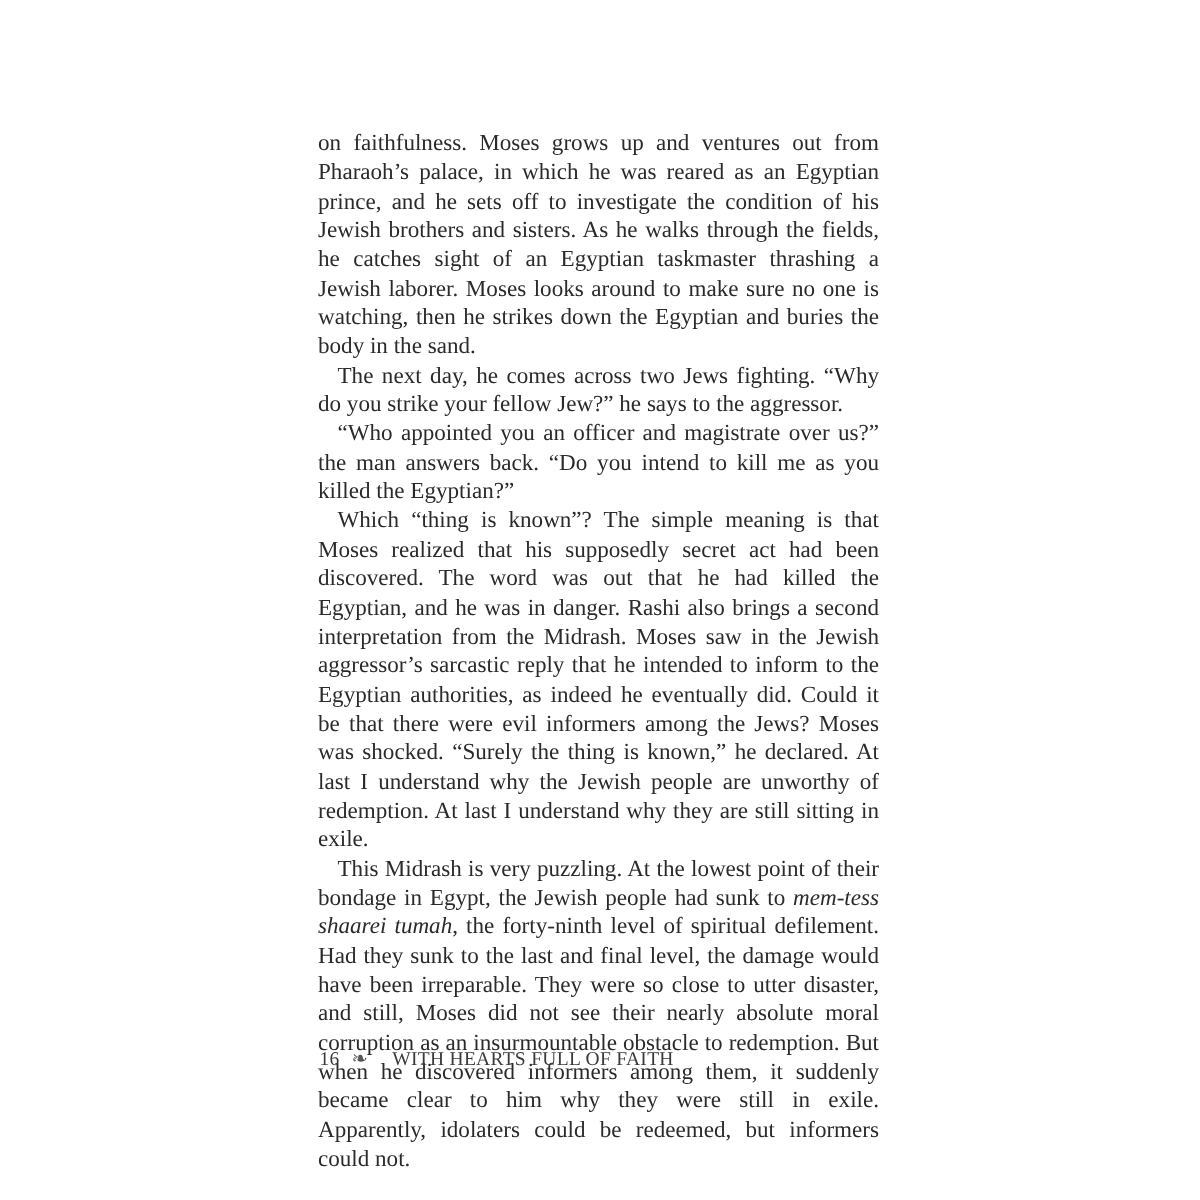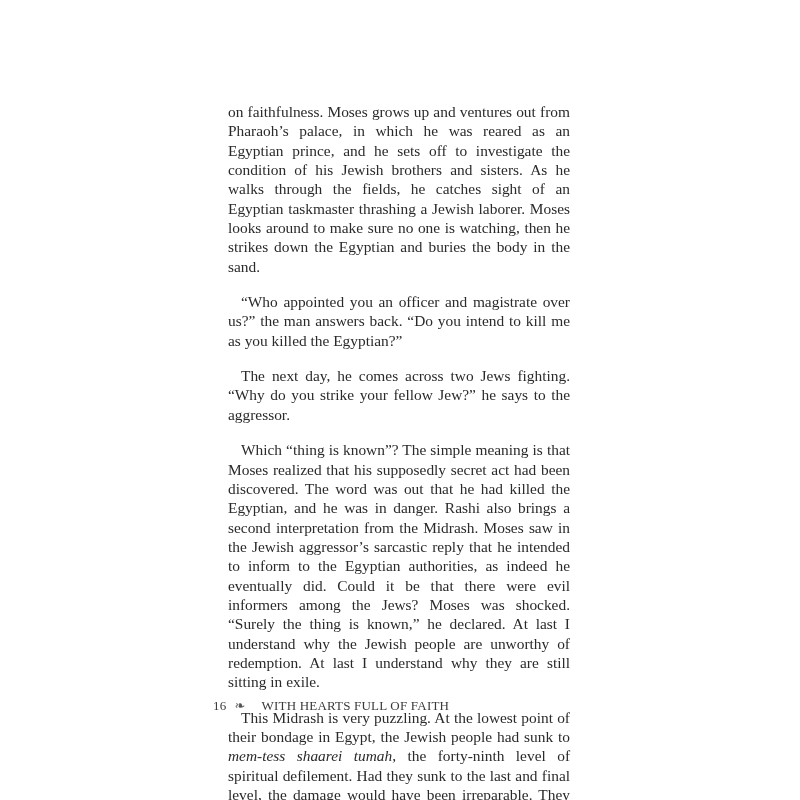--- a/index.html
+++ b/index.html
@@ -16,21 +16,21 @@
       top: 86px;
       width: 374px;
       font-family: "Liberation Serif", "DejaVu Serif", serif;
       font-size: 15.4px;
       line-height: 19.35px;
       color: #2a2a2a;
       text-align: justify;
       hyphens: manual;
     }
     .page p {
-      margin: 16px;
+      margin: 0;
       text-indent: 13px;
     }
     .page p.first {
       text-indent: 0;
     }
     .page i { font-style: italic; }
     .footer {
       position: absolute;
       left: 213px;
       top: 698px;
@@ -47,22 +47,22 @@
       margin-right: 16px;
       color: #555;
     }
     .footer .running { text-transform: uppercase; }
   </style>
 </head>
 <body>
 
 <div class="page">
   <p class="first"><span>on faithfulness. Moses grows up and ventures out from Pharaoh’s palace, in which he was reared as an Egyptian prince, and he sets off to investigate the condition of his Jewish brothers and sisters. As he walks through the fields, he catches sight of an Egyptian taskmaster thrashing a Jewish laborer. Moses looks around to make sure no one is watching, then he strikes down the Egyptian and buries the body in the sand.</span></p>
+  <p><span>The next day, he comes across two Jews fighting. “Why do you strike your fellow Jew?” he says to the aggressor.</span></p>
   <p><span>“Who appointed you an officer and magistrate over us?” the man answers back. “Do you intend to kill me as you killed the Egyptian?”</span></p>
-  <p><span>The next day, he comes across two Jews fighting. “Why do you strike your fellow Jew?” he says to the aggressor.</span></p>
   <p><span>Which “thing is known”? The simple meaning is that Moses realized that his supposedly secret act had been discovered. The word was out that he had killed the Egyptian, and he was in danger. Rashi also brings a second interpretation from the Midrash. Moses saw in the Jewish aggressor’s sarcastic reply that he intended to inform to the Egyptian authorities, as indeed he eventually did. Could it be that there were evil informers among the Jews? Moses was shocked. “Surely the thing is known,” he declared. At last I understand why the Jewish people are unworthy of redemption. At last I understand why they are still sitting in exile.</span></p>
   <p><span>This Midrash is very puzzling. At the lowest point of their bondage in Egypt, the Jewish people had sunk to </span><i>mem-tess shaarei tumah</i><span>, the forty-ninth level of spiritual defilement. Had they sunk to the last and final level, the damage would have been irreparable. They were so close to utter disaster, and still, Moses did not see their nearly absolute moral corruption as an insur­mountable obstacle to redemption. But when he discovered informers among them, it suddenly became clear to him why they were still in exile. Apparently, idolaters could be redeemed, but informers could not.</span></p>
 </div>
 
 <div class="footer">
   <span class="folio">16</span>
   <span class="orn">❧</span>
   <span class="running">WITH HEARTS FULL OF FAITH</span>
 </div>
 

